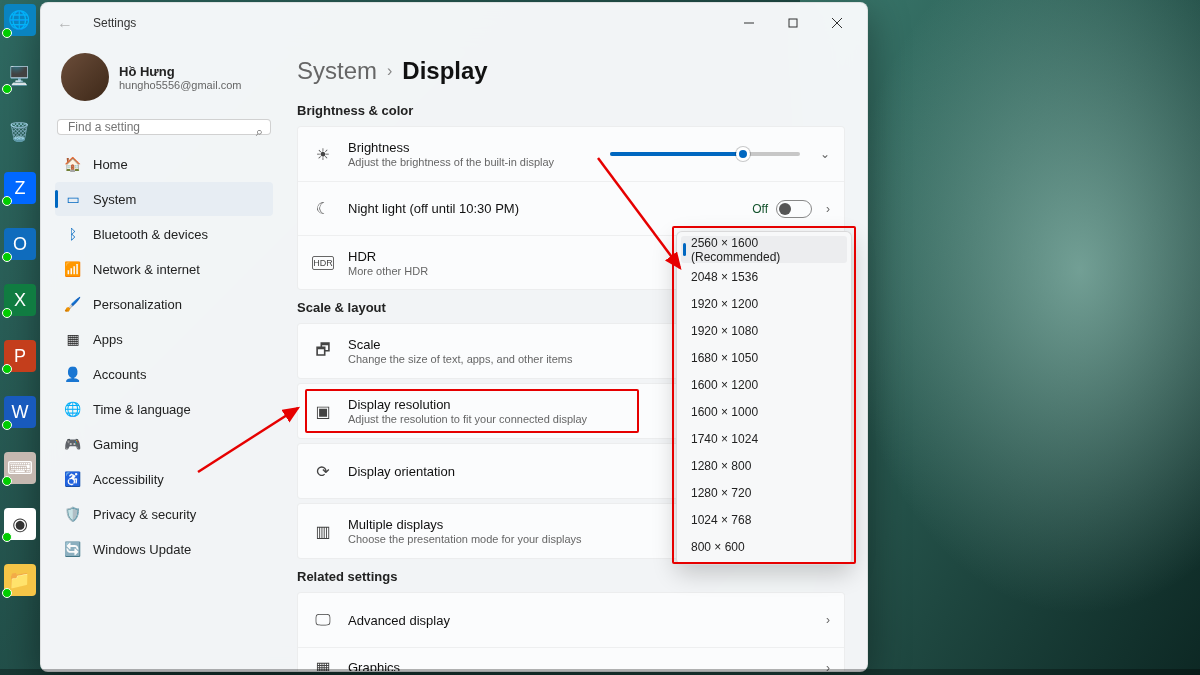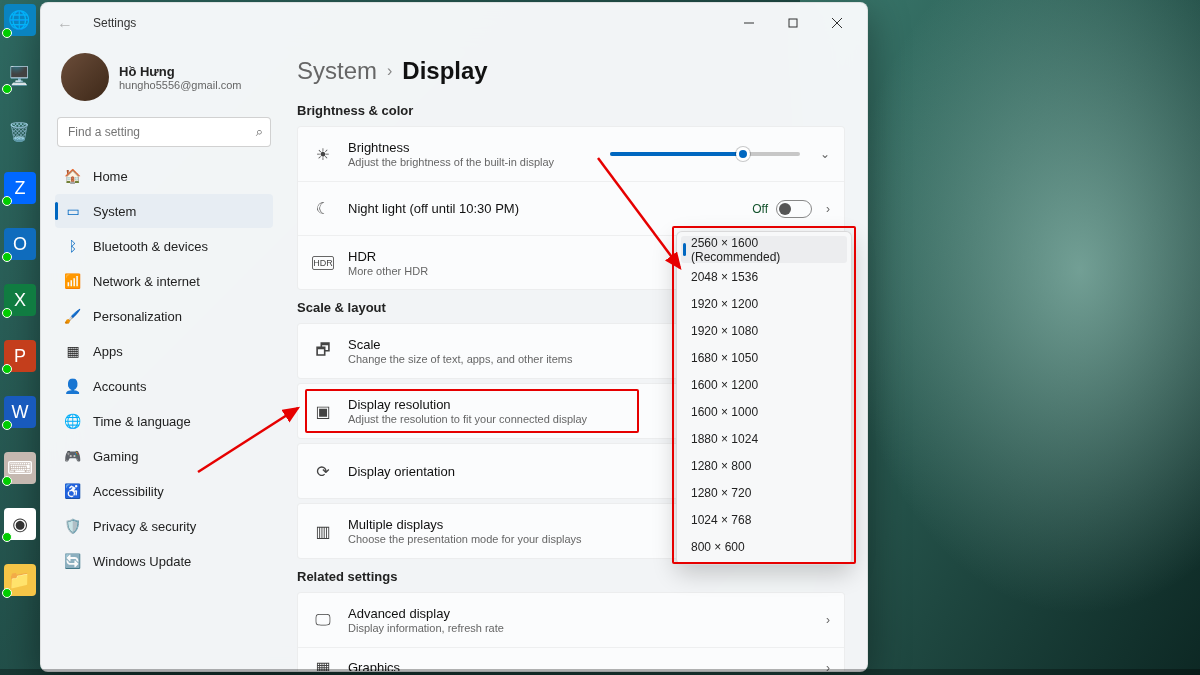--- a/index.html
+++ b/index.html
@@ -39,21 +39,21 @@
 
 .win-body { flex:1; display:flex; overflow:hidden; }
 
 
 .sidebar { width:240px; padding:0 8px 23px 14px; overflow-y:auto; }
 .profile { display:flex; align-items:center; gap:10px; padding:10px 6px 16px; }
 .avatar { width:48px; height:48px; border-radius:50%; background:linear-gradient(135deg,#6b4d3a,#3d2818); }
 .profile .name{font-size:13px; font-weight:600;color:#222}
 .profile .email{font-size:11px;color:#666}
 .search-wrap{position:relative;margin:0 2px 12px}
-.search-input{width:100%;height:30px;border:1px solid rgba(0,0,0,.18);border-radius:4px;padding:0 30px 0 10px;font-size:12px;background:#fff}
+.search-input{width:100%;height:16px;border:1px solid rgba(0,0,0,.18);border-radius:4px;padding:0 30px 0 10px;font-size:12px;background:#fff}
 .search-ico{position:absolute;right:8px;top:7px;color:#666;font-size:13px}
 .nav{list-style:none;display:flex;flex-direction:column;gap:1px}
 .nav-item{display:flex;align-items:center;gap:12px;height:34px;padding:0 10px;border-radius:4px;font-size:13px;color:#222;cursor:pointer}
 .nav-item.active{background:#e7edf3;position:relative}
 .nav-item.active::before{content:"";position:absolute;left:0;top:8px;bottom:8px;width:3px;background:#0067c0;border-radius:2px}
 .nav-ico{width:16px;height:16px;display:flex;align-items:center;justify-content:center;font-size:14px}
 
 
 .content { flex:1; overflow-y:auto; padding:14px 22px 20px 16px; }
 .crumbs{display:flex;align-items:center;gap:10px;margin-bottom:18px}
@@ -278,21 +278,20 @@
           <span class="chev">⌄</span>
         </div>
       </div>
 
       <div class="sect-head">Related settings</div>
       <div class="card">
         <div class="row">
           <div class="row-ico">🖵</div>
           <div class="row-txt">
             <div class="row-title">Advanced display</div>
-            <div class="row-sub">Display information, refresh rate</div>
           </div>
           <span class="chev">›</span>
         </div>
         <div class="row" style="min-height:34px">
           <div class="row-ico">▦</div>
           <div class="row-txt">
               <div class="row-title">Graphics</div>
             </div>
           <span class="chev">›</span>
         </div>
@@ -302,21 +301,21 @@
 </div>
 
 <div class="dropdown" style="left:676px; top:231px">
   <div class="dd-item sel">2560 × 1600 (Recommended)</div>
   <div class="dd-item">2048 × 1536</div>
   <div class="dd-item">1920 × 1200</div>
   <div class="dd-item">1920 × 1080</div>
   <div class="dd-item">1680 × 1050</div>
   <div class="dd-item">1600 × 1200</div>
   <div class="dd-item">1600 × 1000</div>
-  <div class="dd-item">1880 × 1024</div>
+  <div class="dd-item">1740 × 1024</div>
   <div class="dd-item">1280 × 800</div>
   <div class="dd-item">1280 × 720</div>
   <div class="dd-item">1024 × 768</div>
   <div class="dd-item">800 × 600</div>
 </div>
 
 <div class="hl-red" style="left:305px; top:389px; width:334px; height:44px"></div>
 
 <div class="hl-red" style="left:672px; top:226px; width:184px; height:338px"></div>
 

